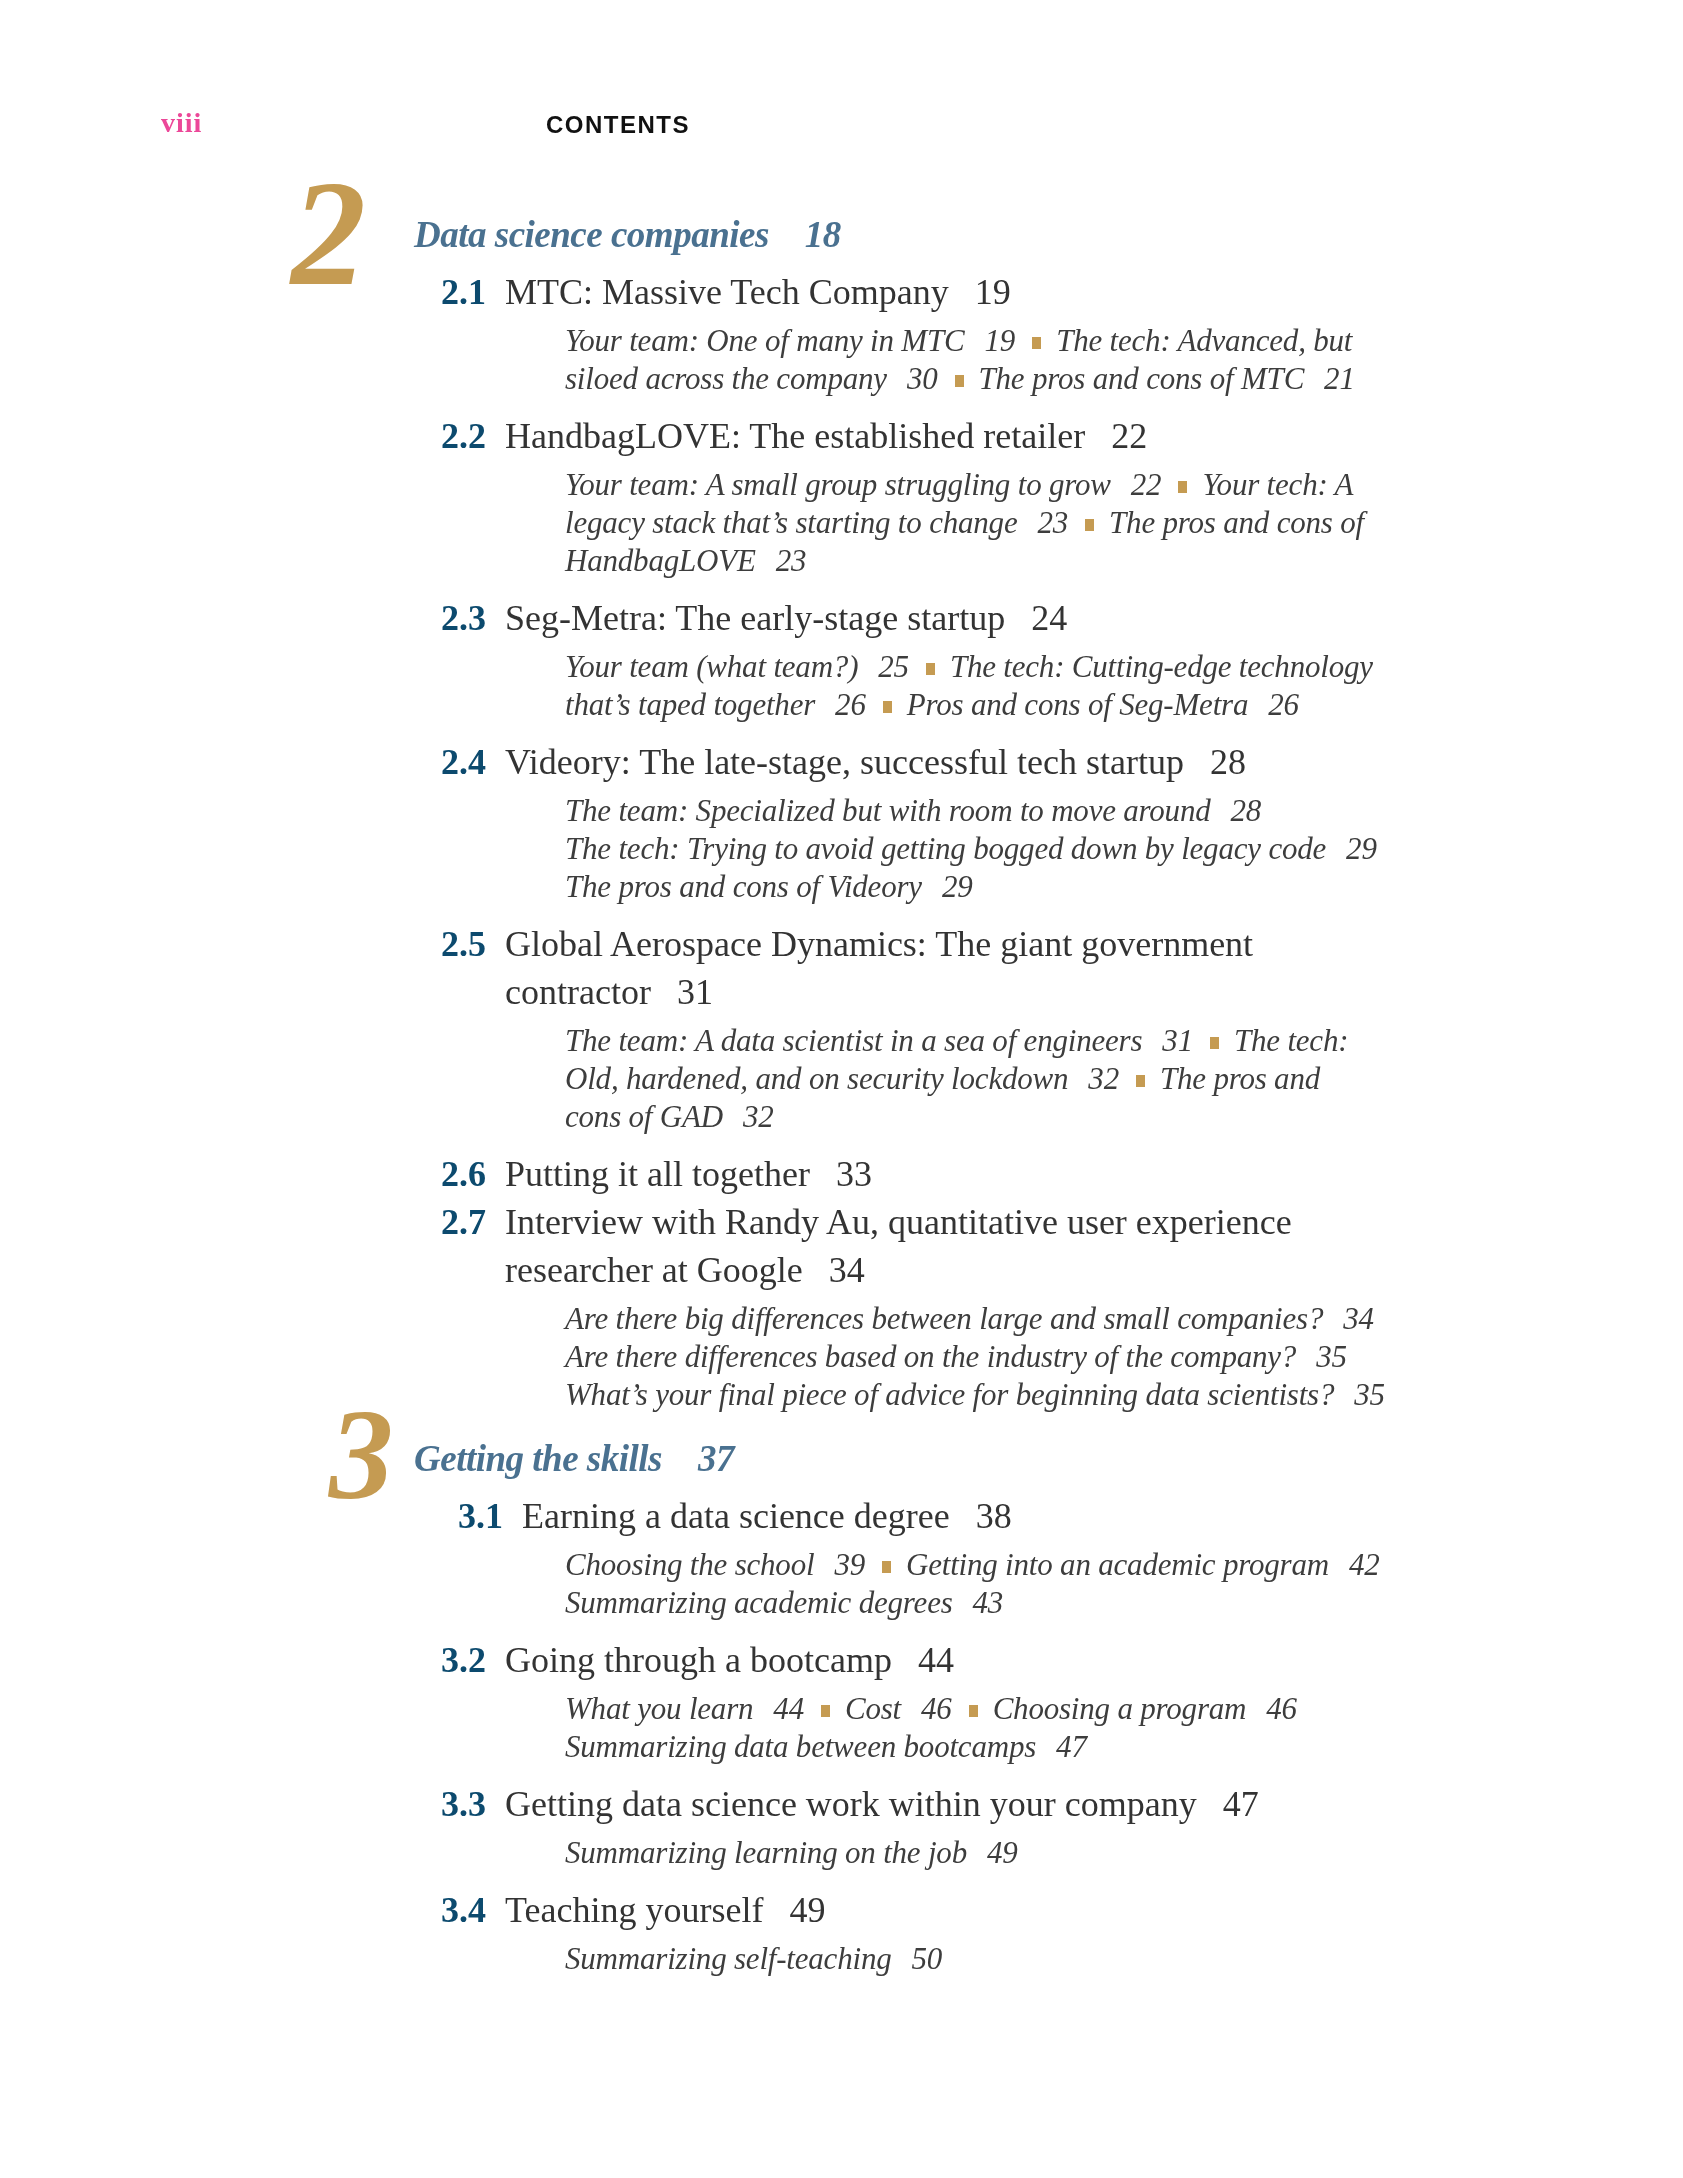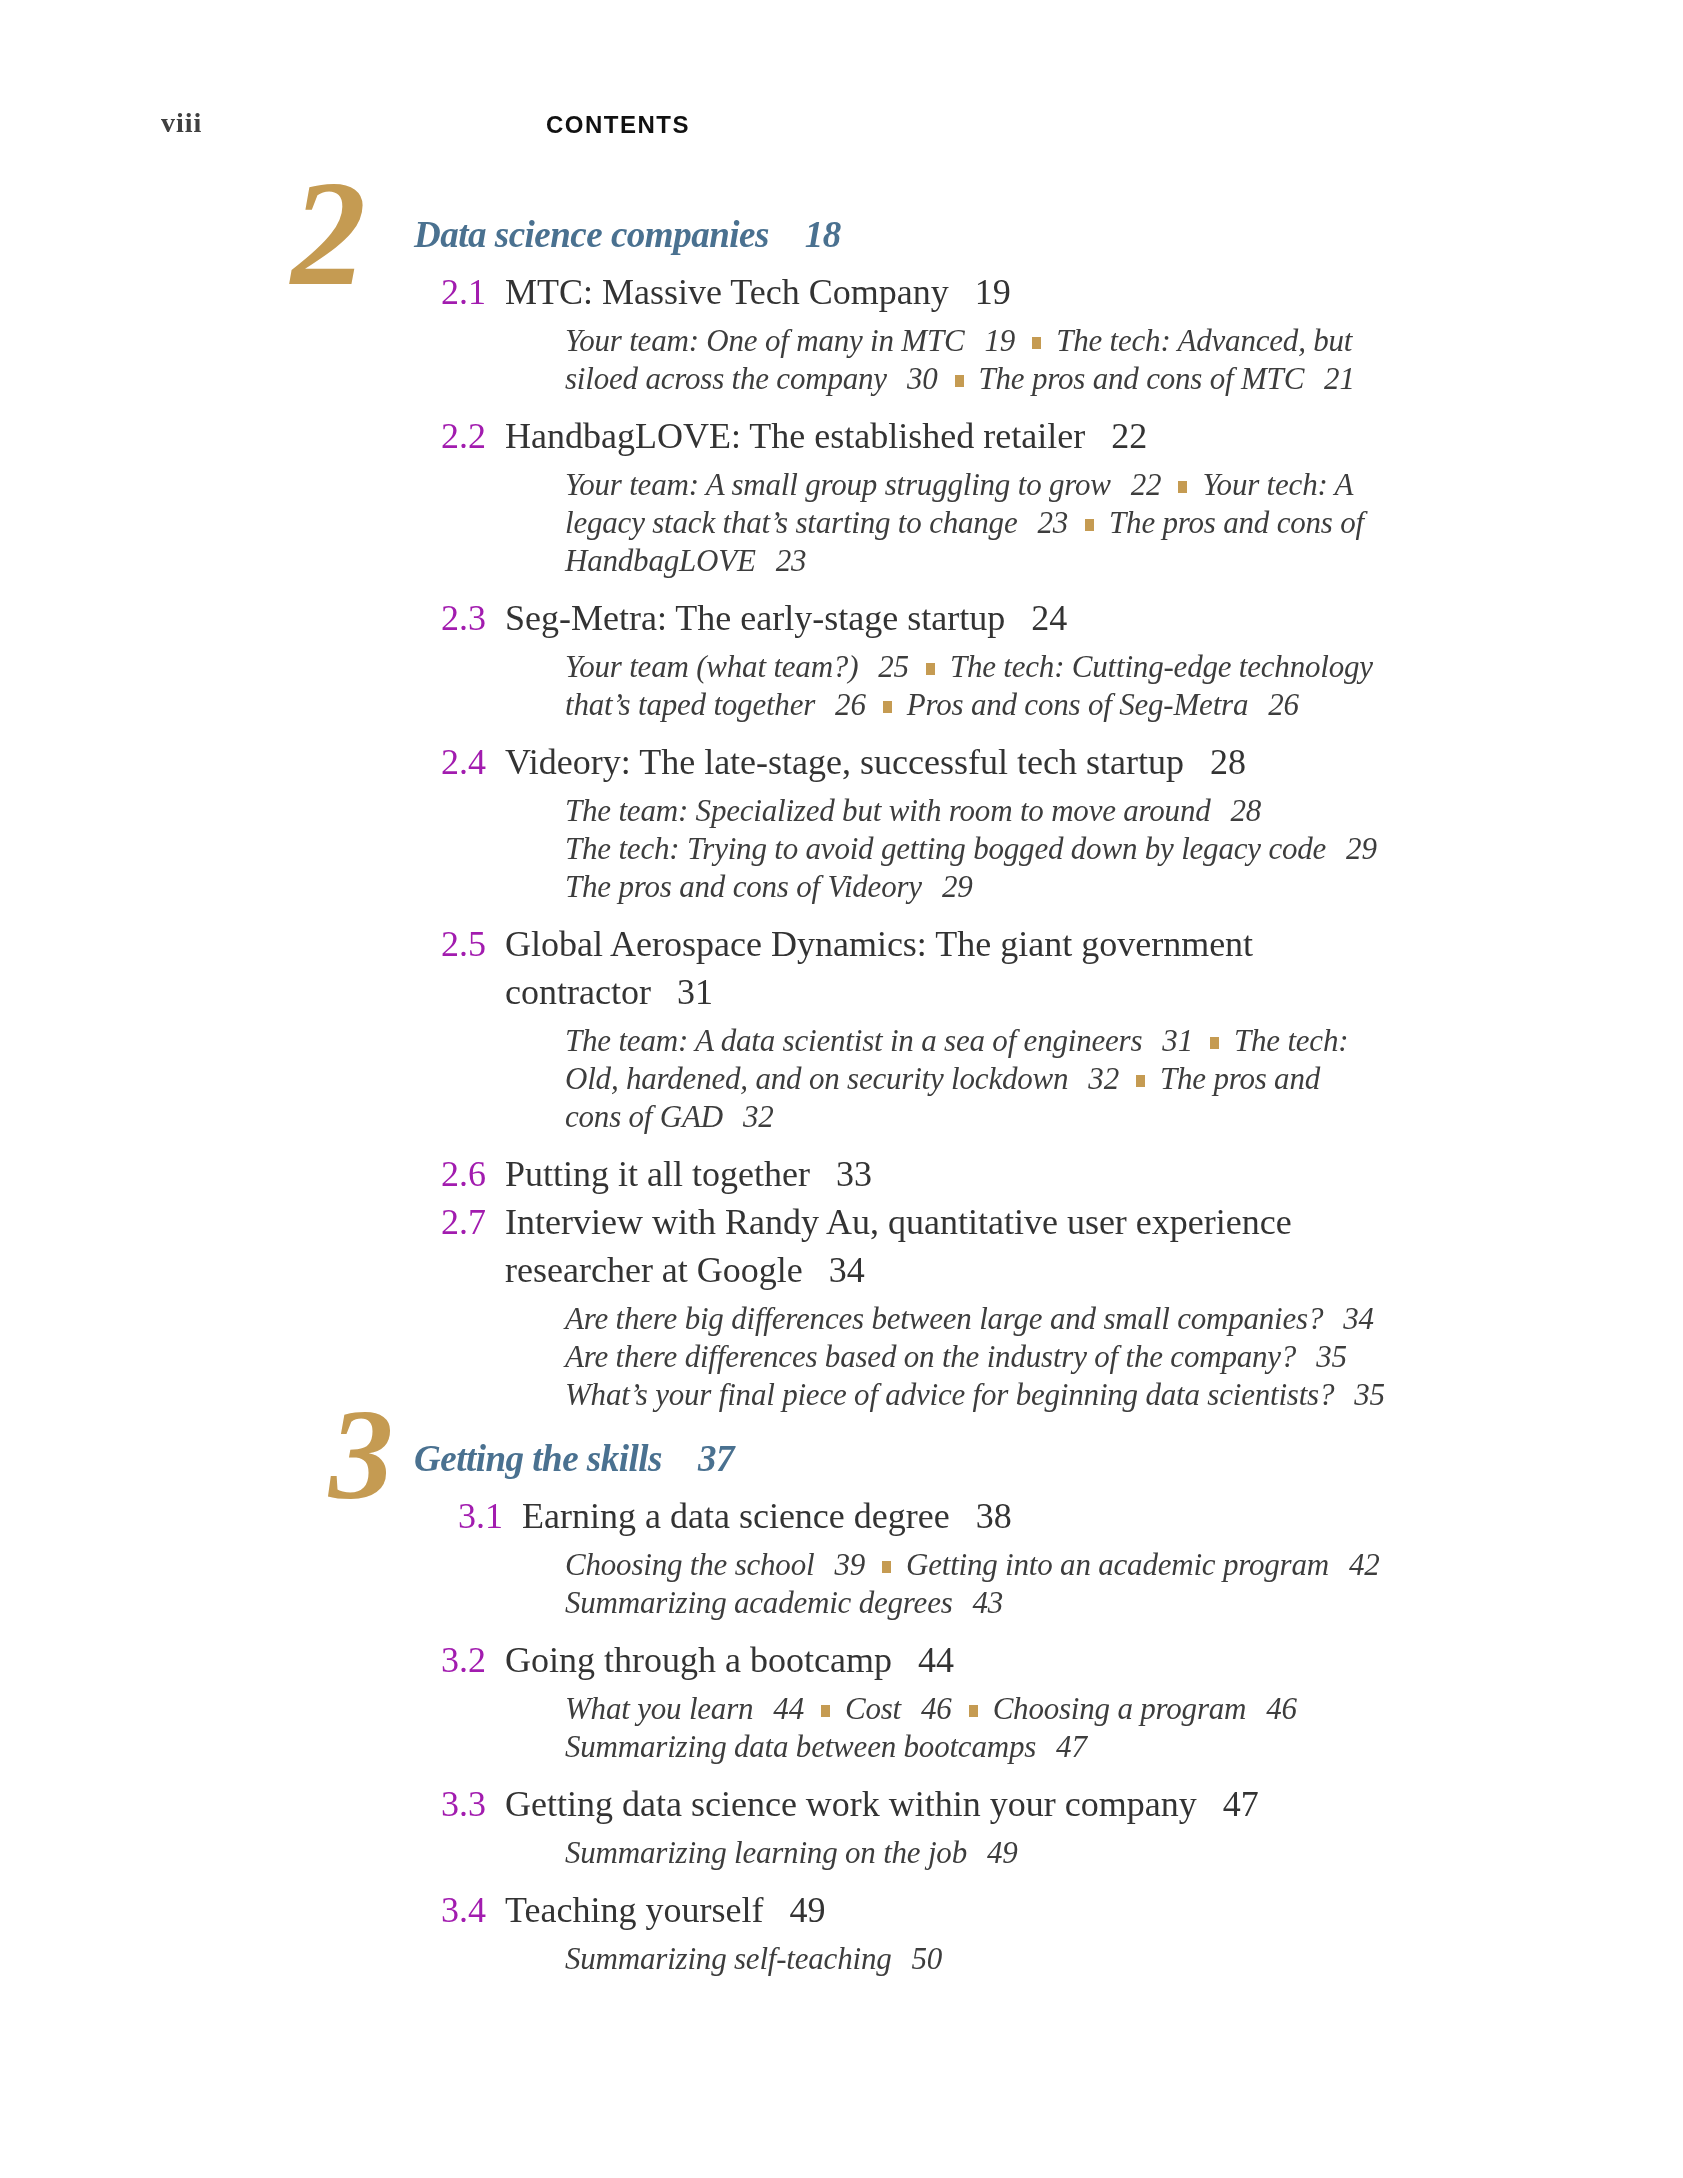--- a/index.html
+++ b/index.html
@@ -6,21 +6,21 @@
   body{
     width:1683px;height:2178px;
     background:#ffffff;
     font-family:"Liberation Serif", serif;
     position:relative;
     overflow:hidden;
   }
   
   #folio{
     position:absolute;left:161px;top:107px;
-    font-size:28px;font-weight:bold;color:#404040;
+    font-size:28px;font-weight:bold;color:#ec4899;
     letter-spacing:1px;
   }
   #running-header{
     position:absolute;left:546px;top:111px;
     font-family:"Liberation Sans", sans-serif;
     font-size:24px;font-weight:bold;color:#111111;
     letter-spacing:1.5px;
     text-align:right;
   }
   
@@ -50,21 +50,22 @@
   .section{position:relative;}
   .sec-head{
     position:relative;
     padding-left:64px;
     font-size:36px;line-height:48px;
     color:#333333;white-space:nowrap;
   }
   .section.shifted .sec-head{margin-left:17px;}
   .sec-num{
     position:absolute;left:0;top:0;
-    color:#a21caf;
+    color:#0c4a6e;
+    font-weight:bold;
   }
   .head-line{white-space:nowrap;}
   .pg{margin-left:26px;}
   
   .subs{margin:6px 0 14px 124px;}
   .sub-line{
     font-style:italic;
     font-size:31px;line-height:38px;
     color:#3d3d3d;white-space:nowrap;
     letter-spacing:-0.2px;

